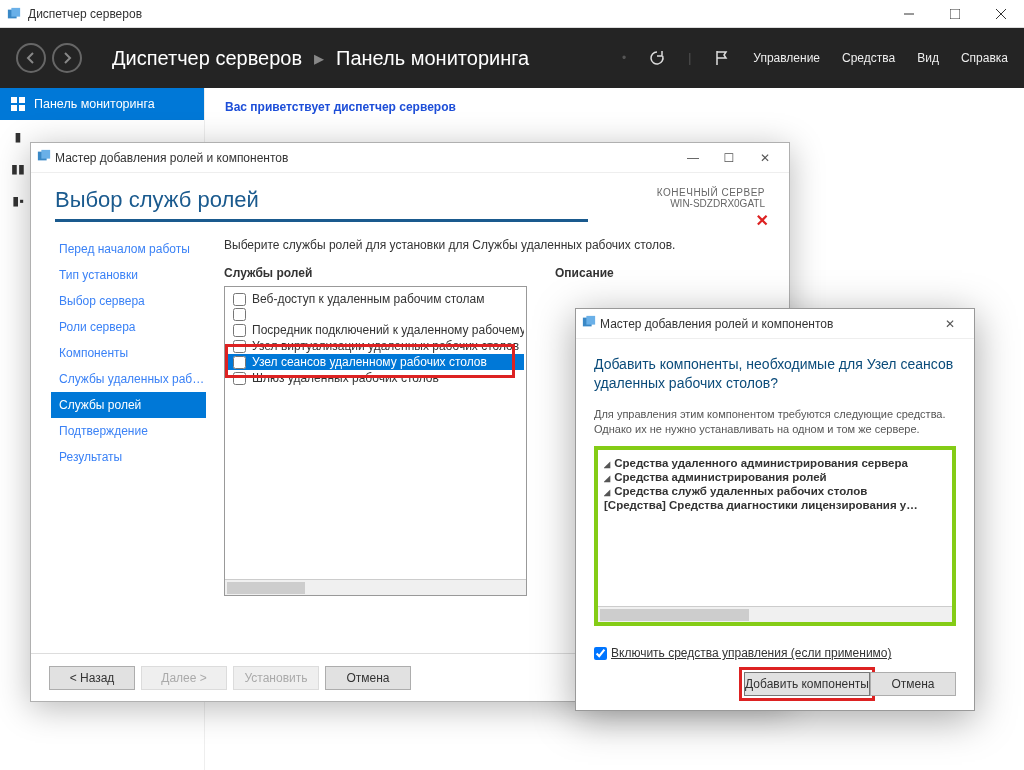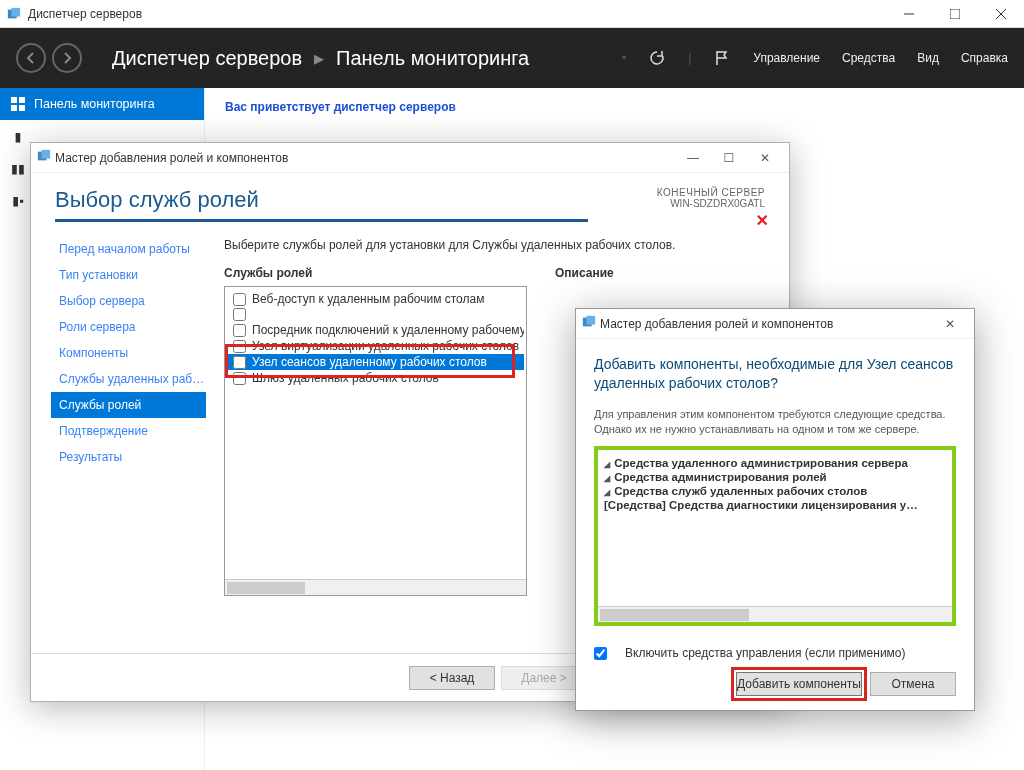--- a/index.html
+++ b/index.html
@@ -65,21 +65,21 @@
 .role-box { border: 1px solid #999; background: #fff; height: 310px; padding: 4px 2px; overflow: hidden; position: relative; }
 .role-item { display: flex; align-items: center; gap: 6px; padding: 1px 6px; font-size: 12px; white-space: nowrap; overflow: hidden; text-overflow: ellipsis; }
 .role-item input { width: 13px; height: 13px; }
 .role-item.sel { background: #0078d7; color: #fff; }
 .hl-box { position: absolute; border: 3px solid #d22; pointer-events: none; }
 .role-box .sb { position: absolute; left: 0; right: 0; bottom: 0; height: 16px; background: #f0f0f0; border-top: 1px solid #ccc; }
 .role-box .sb:before { content: ""; position: absolute; left: 2px; top: 2px; width: 26%; height: 12px; background: #cdcdcd; }
 
 .desc-box { flex: 1; font-size: 12px; color: #555; }
 
-.wiz-foot { height: 48px; border-top: 1px solid #ddd; display: flex; align-items: center; justify-content: flex-end; gap: 6px; padding: 0 18px; }
+.wiz-foot { height: 48px; border-top: 1px solid #ddd; display: flex; align-items: center; justify-content: flex-start; gap: 6px; padding: 0 18px; }
 .btn { min-width: 86px; height: 24px; border: 1px solid #adadad; background: #e1e1e1; font-size: 12px; color: #333; display: inline-flex; align-items: center; justify-content: center; }
 .btn.dis { color: #aaa; background: #efefef; border-color: #dcdcdc; }
 
 
 .confirm {
   position: absolute; left: 575px; top: 308px;
   width: 400px; background: #fff;
   border: 1px solid #999; box-shadow: 0 8px 38px rgba(0,0,0,.35);
   display: flex; flex-direction: column; z-index: 50;
 }
@@ -92,22 +92,22 @@
 .tree { border: 4px solid #84cc16; height: 180px; padding: 6px 6px 0; font-size: 11.5px; color: #333; position: relative; overflow: hidden; font-weight: bold; }
 .tree .lvl0 { padding-left: 6px; }
 .tree .lvl1 { padding-left: 22px; }
 .tree .lvl2 { padding-left: 38px; }
 .tree .lvl3 { padding-left: 54px; }
 .tree .row { padding: 1px 0; white-space: nowrap; overflow: hidden; text-overflow: ellipsis; }
 .tree .tri:before { content: "◢"; font-size: 8px; margin-right: 4px; color: #555; }
 .tree .sb { position: absolute; left: 0; right: 0; bottom: 0; height: 16px; background: #f0f0f0; border-top: 1px solid #ccc; }
 .tree .sb:before { content: ""; position: absolute; left: 2px; top: 2px; width: 42%; height: 12px; background: #cdcdcd; }
 
-.confirm-chk { display: flex; align-items: center; gap: 18px; padding: 10px 18px 0; font-size: 12px; }
-.confirm-foot { display: flex; justify-content: flex-end; gap: 8px; padding: 12px 18px 14px; position: relative; }
+.confirm-chk { display: flex; align-items: center; gap: 4px; padding: 10px 18px 0; font-size: 12px; text-decoration: underline; }
+.confirm-foot { display: flex; justify-content: flex-end; padding: 12px 18px 14px; position: relative; }
 .btn.primary { border: 1px solid #777; }
 .hl-btn { outline: 3px solid #d22; outline-offset: 2px; }
 
 .app-icon svg, .rail-icon svg { width: 14px; height: 14px; }
 </style>
 </head>
 <body>
 
 <div class="win-titlebar">
   <span class="app-icon">

